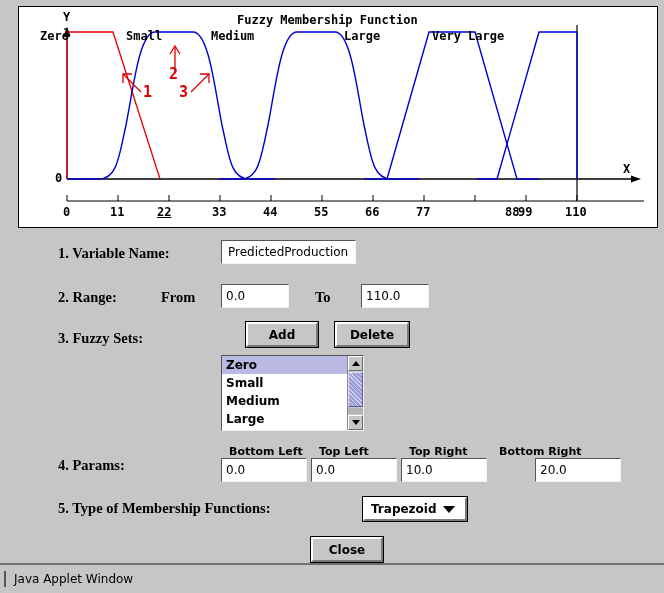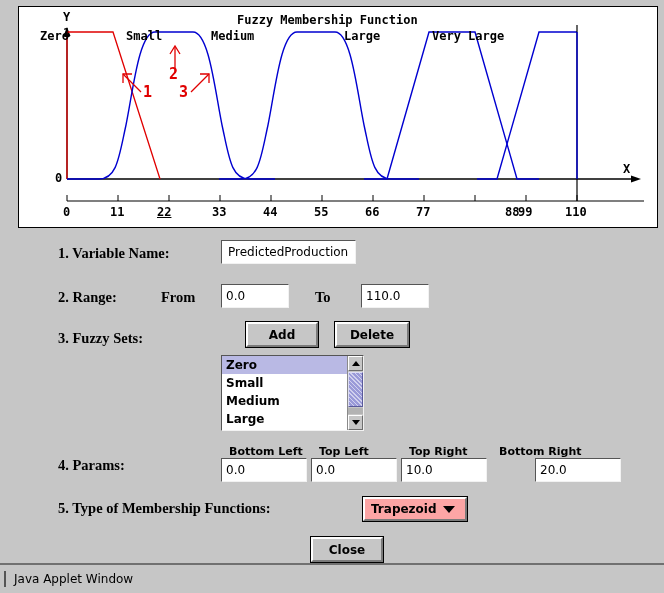--- a/index.html
+++ b/index.html
@@ -247,21 +247,21 @@
     background: #b3b3b3;
   }
 
   
   #type-combo {
     position: absolute;
     left: 363px;
     top: 497px;
     width: 104px;
     height: 24px;
-    background: #fca5a5;
+    background: #ffffff;
     border-top: 2px solid #ffffff;
     border-left: 2px solid #ffffff;
     border-right: 2px solid #7a7a7a;
     border-bottom: 2px solid #7a7a7a;
     box-sizing: border-box;
     outline: 1px solid #000000;
     display: flex;
     align-items: center;
     cursor: default;
     user-select: none;

